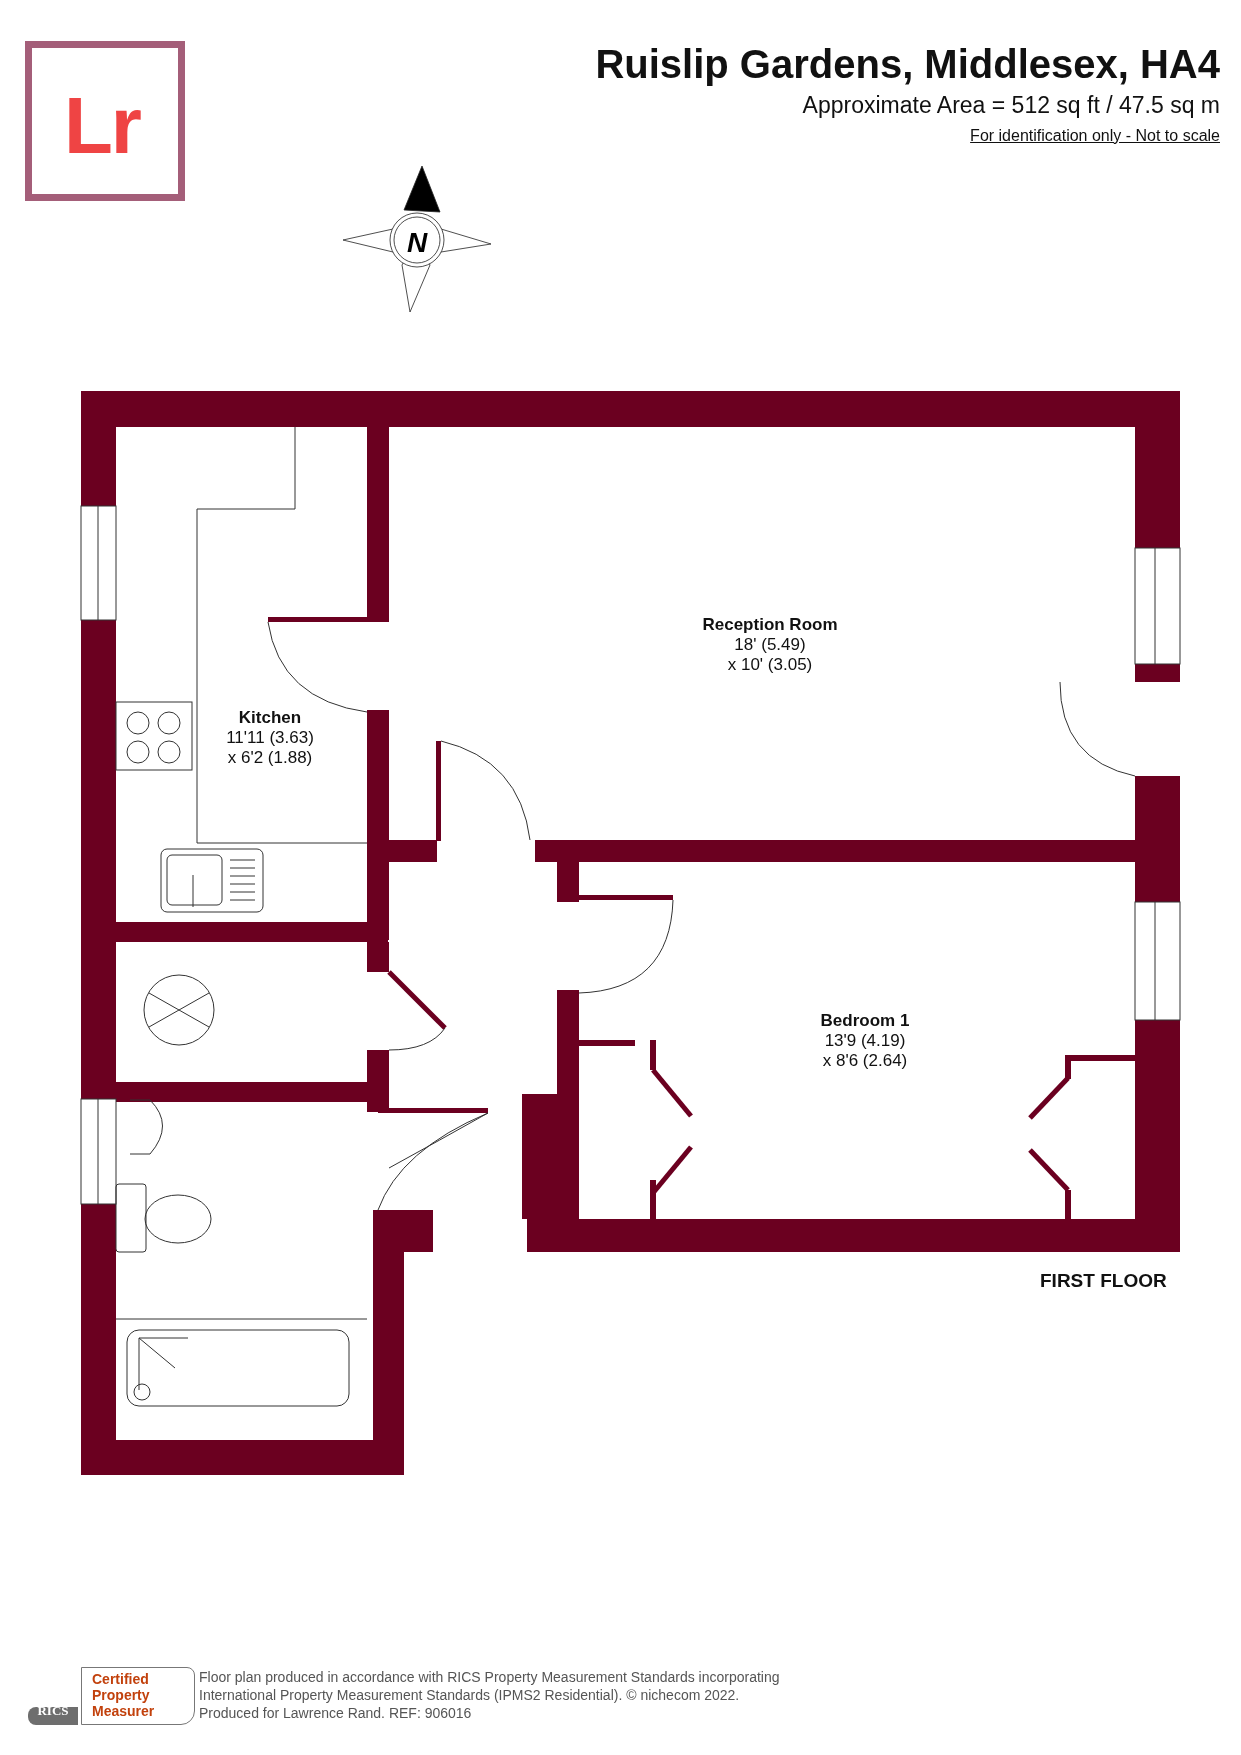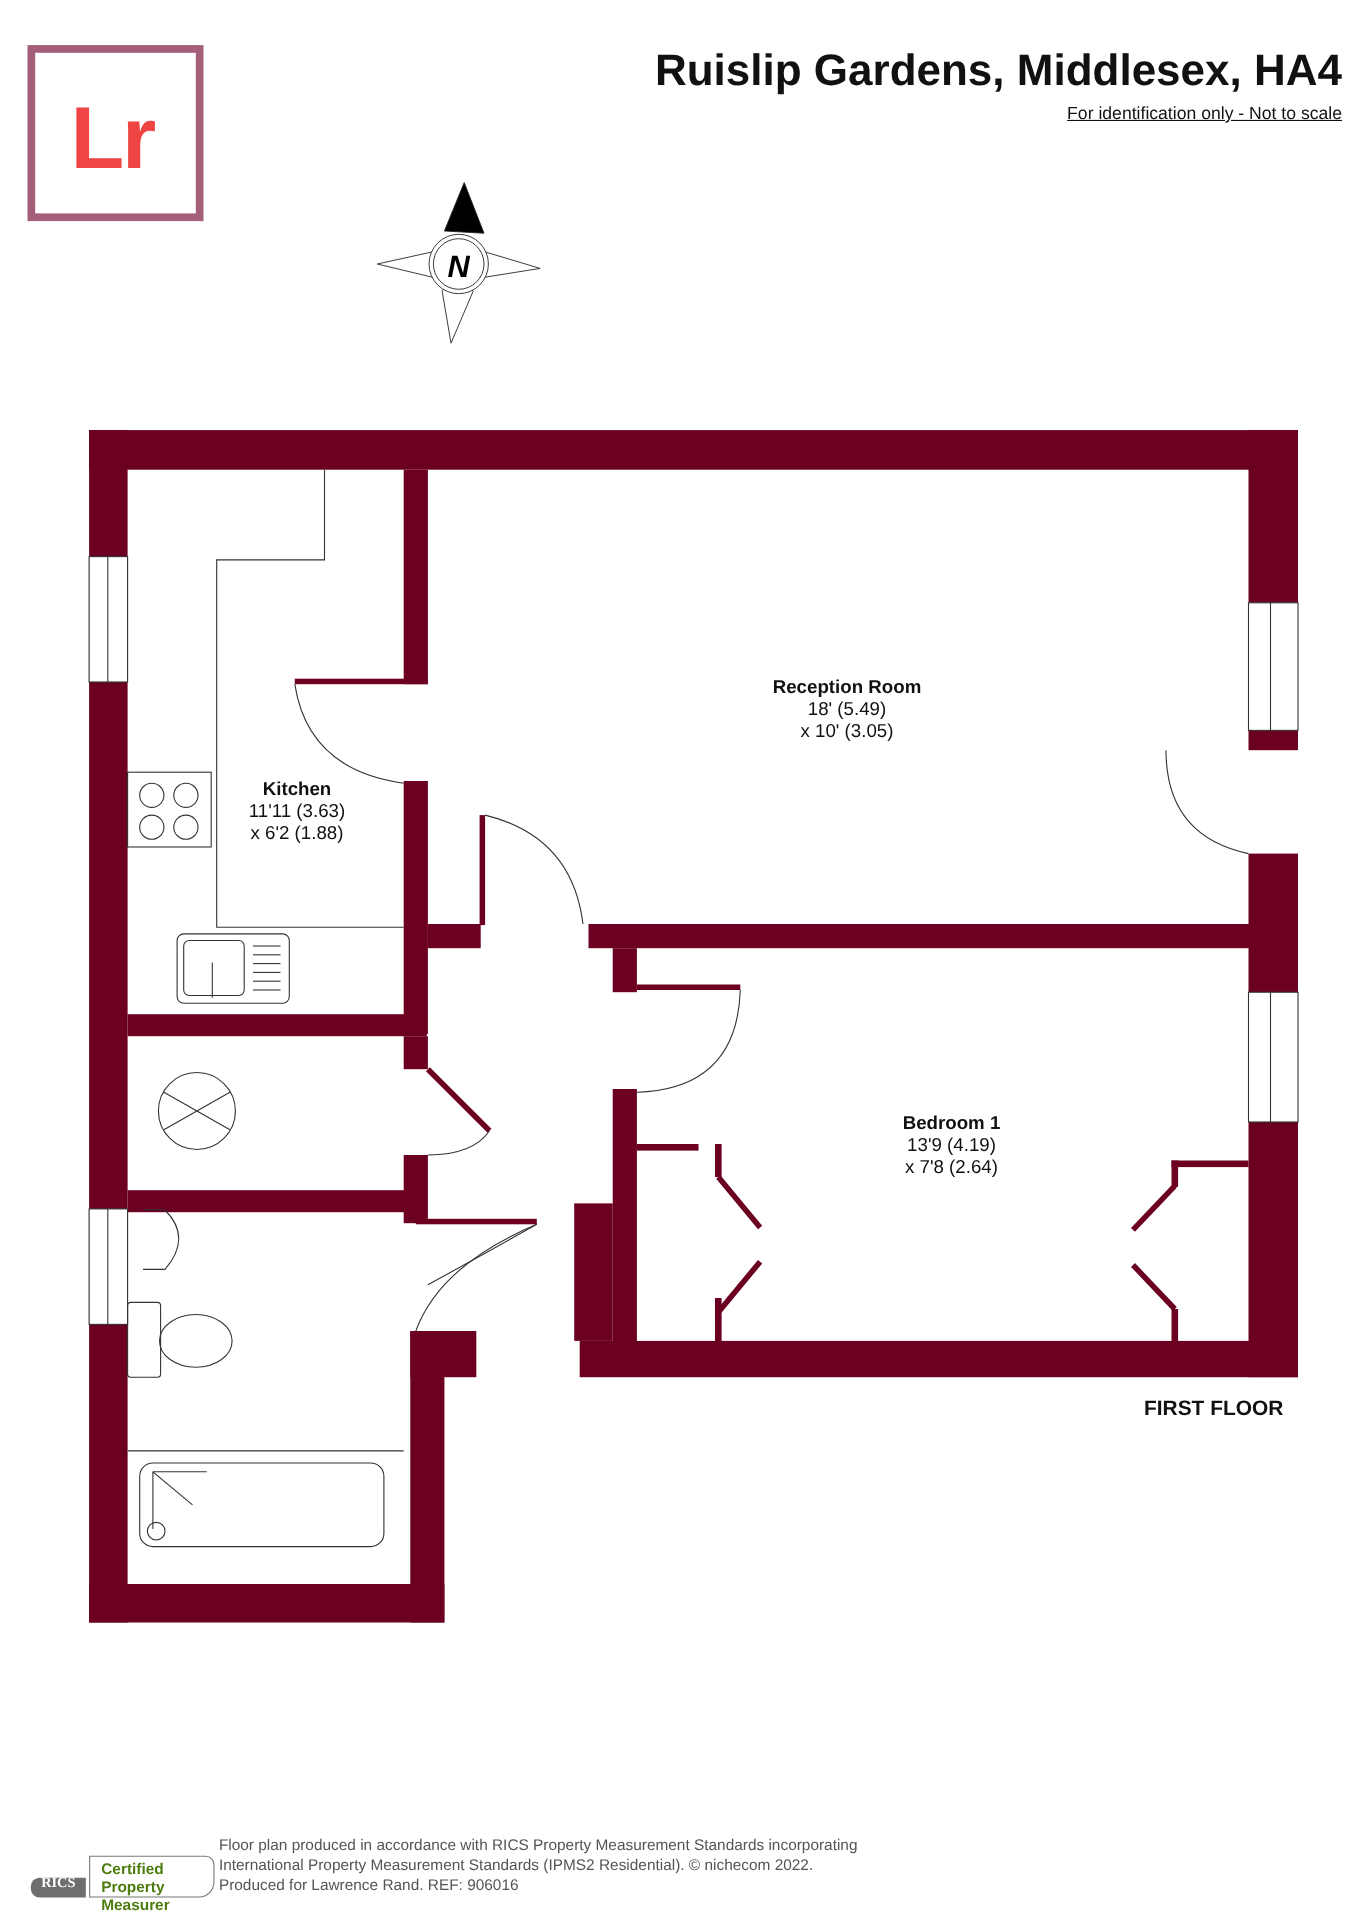--- a/index.html
+++ b/index.html
@@ -10,32 +10,33 @@
   .title .l1,.title .l2{font-weight:bold;font-size:40px;line-height:48px;color:#111;}
   .title .area{font-size:23px;line-height:30px;margin-top:2px;}
   .title .note{font-size:16px;line-height:24px;margin-top:4px;text-decoration:underline;}
   svg.plan{position:absolute;left:0;top:0;}
   .label{position:absolute;text-align:center;font-size:17px;line-height:20px;color:#111;}
   .label .nm{font-weight:bold;}
   .floor{position:absolute;left:1040px;top:1270px;font-weight:bold;font-size:19px;}
   .footer{position:absolute;left:28px;top:1667px;height:58px;display:flex;align-items:stretch;}
   .rics{width:50px;background:#6e6e6e;border-radius:8px 0 0 8px;color:#fff;display:flex;flex-direction:column;align-items:center;justify-content:flex-end;padding-bottom:6px;box-sizing:border-box;font-family:"Liberation Serif",serif;font-weight:bold;font-size:13px;margin-top:40px;}
   .rics .lion{width:20px;height:22px;border-radius:50%;border:2px solid #fff;margin-bottom:5px;box-sizing:border-box;}
-  .cpm{width:114px;border:1.5px solid #777;border-radius:0 8px 14px 0;margin-left:3px;box-sizing:border-box;padding:3px 10px;color:#4d7c0f;font-weight:bold;font-size:14px;line-height:16px;margin-top:20px;}
+  .cpm{width:114px;border:1.5px solid #777;border-radius:0 8px 14px 0;margin-left:3px;box-sizing:border-box;padding:3px 10px;color:#c2410c;font-weight:bold;font-size:14px;line-height:16px;}
   .ftext{margin-left:4px;color:#555;font-size:14px;line-height:18px;padding-top:1px;}
 </style>
 </head>
 <body>
 
 <div class="logo">
     <span>Lr</span>
   </div>
 
 <div class="title">
   <div class="l2">Ruislip Gardens, Middlesex, HA4</div>
+  <div class="area">Approximate Area = 512 sq ft / 47.5 sq m</div>
   <div class="note">For identification only - Not to scale</div>
 </div>
 
 <svg class="plan" width="1241" height="1755" viewBox="0 0 1241 1755">
 
   <g stroke="#222" stroke-width="0.8" fill="none">
     <polygon points="343,240 393,229 417,240 393,252"></polygon>
     <polygon points="417,240 441,229 491,244 441,252"></polygon>
     <polygon points="417,240 430,265 410,312 402,265"></polygon>
     <polygon points="404,210 422,166 440,212" fill="#000"></polygon>
@@ -161,21 +162,21 @@
   <div>x 10' (3.05)</div>
 </div>
 <div class="label" style="left:205px;top:708px;width:130px;">
   <div class="nm">Kitchen</div>
   <div>11'11 (3.63)</div>
   <div>x 6'2 (1.88)</div>
 </div>
 <div class="label" style="left:800px;top:1011px;width:130px;">
   <div class="nm">Bedroom 1</div>
   <div>13'9 (4.19)</div>
-  <div>x 7'8 (2.64)</div>
+  <div>x 8'6 (2.64)</div>
 </div>
 
 <div class="floor">FIRST FLOOR</div>
 
 <div class="footer">
   <div class="rics">
     <div class="lion"></div>
     <span>RICS</span>
   </div>
   <div class="cpm">

